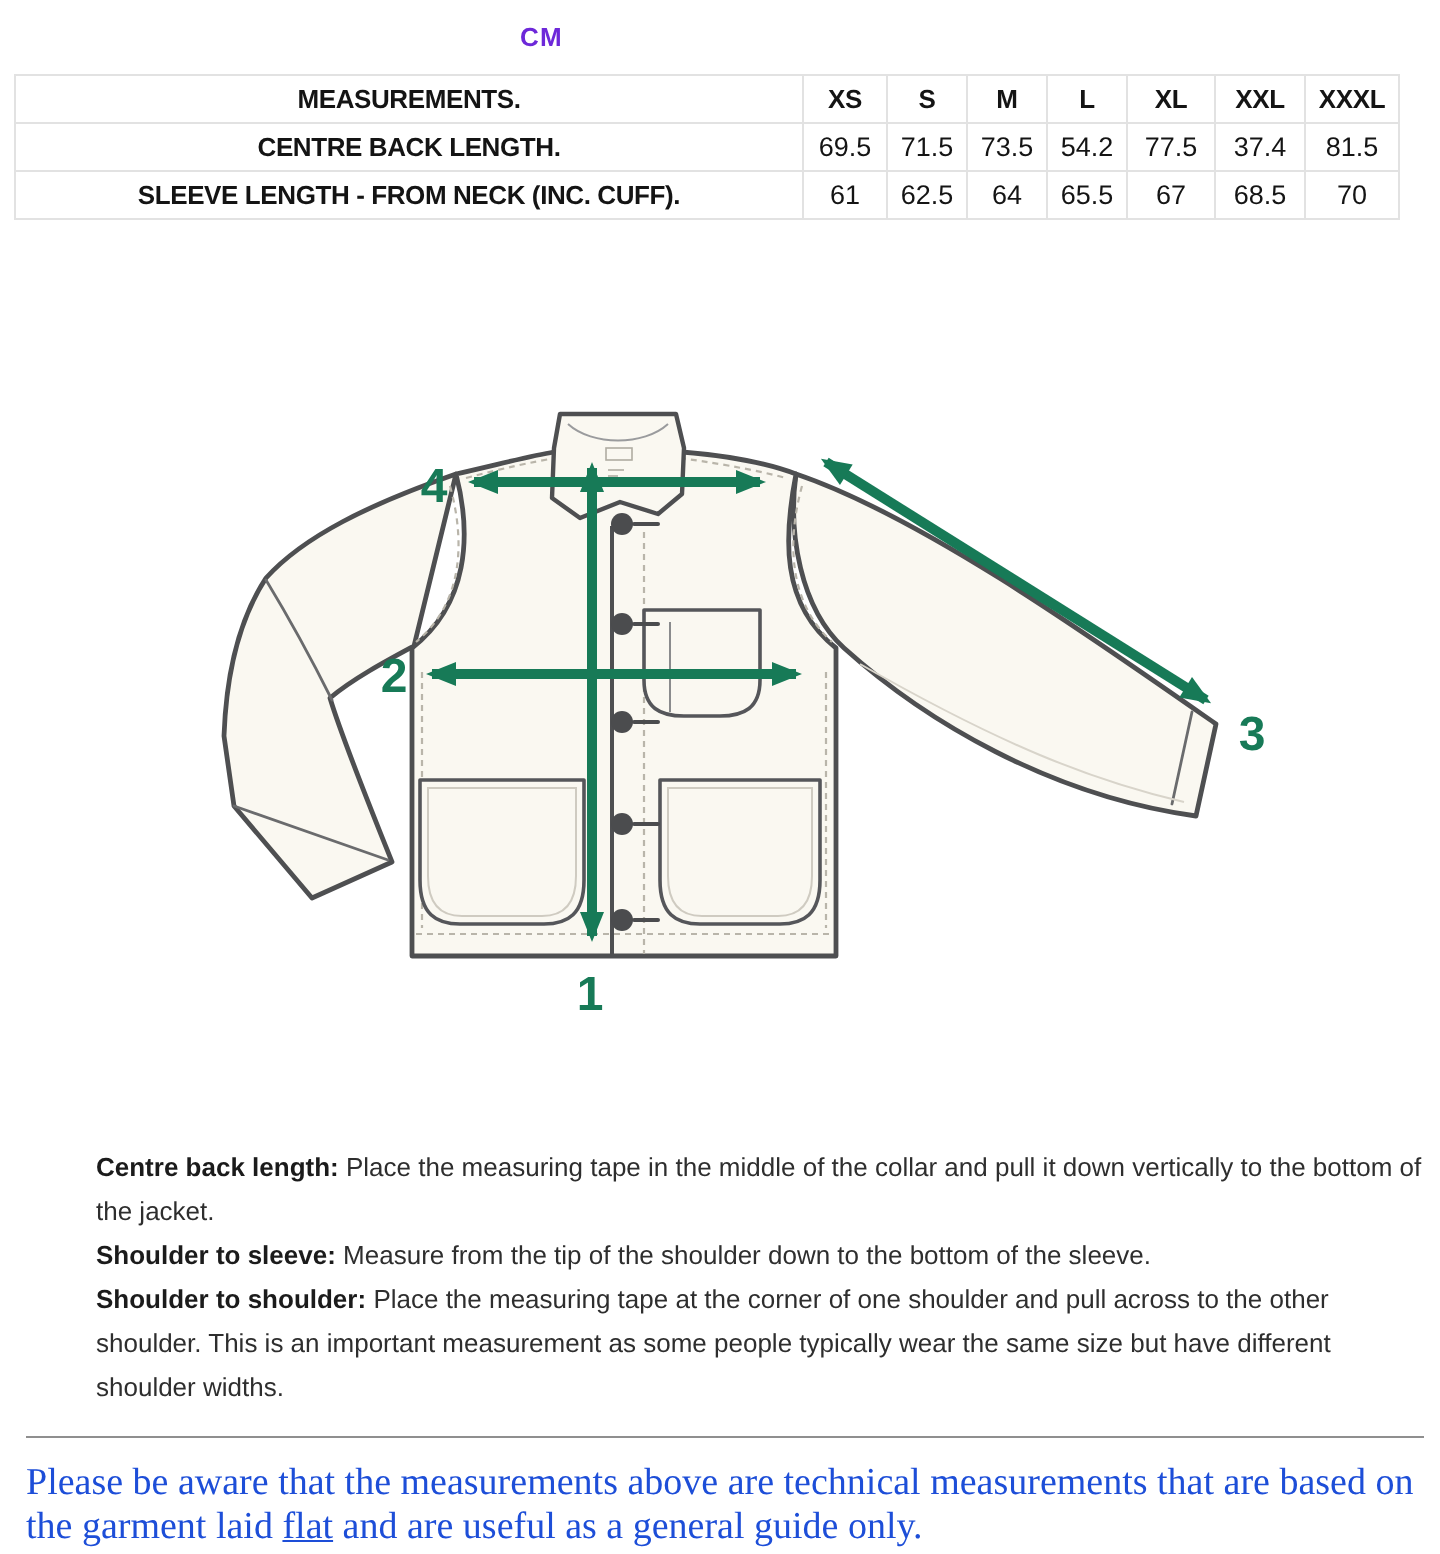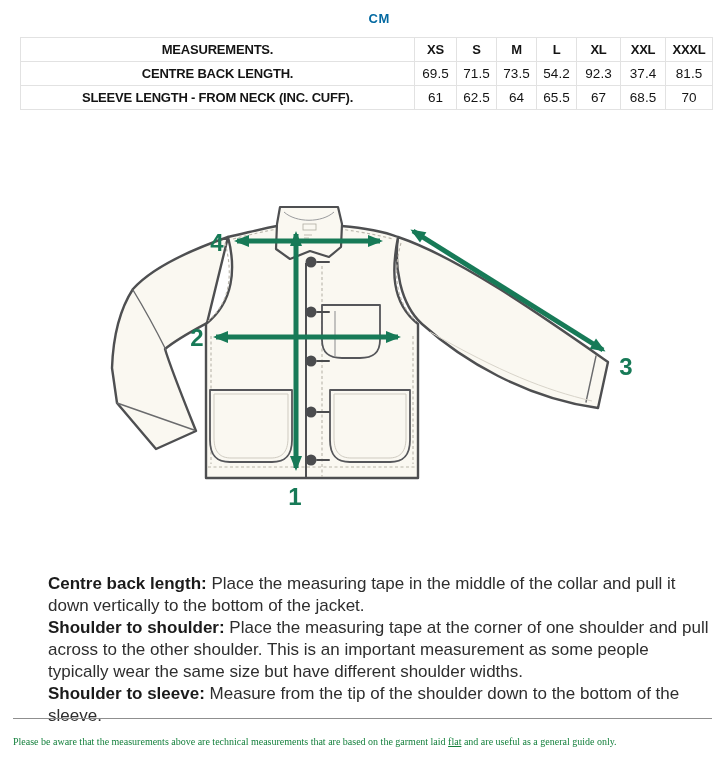--- a/index.html
+++ b/index.html
@@ -1,51 +1,51 @@
 <!DOCTYPE html>
 <html><head>
 <meta charset="utf-8">
 <style>
   html,body{margin:0;padding:0;}
   body{
     width:720px;height:777px;position:relative;background:#ffffff;
     font-family:"Liberation Sans",sans-serif;overflow:hidden;
   }
   .cm-label{
-    position:absolute;top:11px;left:260px;width:130px;text-align:right;
-    font-weight:700;font-size:13px;letter-spacing:.6px;color:#0369a1;
+    position:absolute;top:11px;left:260px;width:130px;text-align:left;
+    font-weight:700;font-size:13px;letter-spacing:.6px;color:#6d28d9;
   }
   table.size-table{
-    position:absolute;top:37px;left:20px;width:692px;
+    position:absolute;top:37px;left:7px;width:692px;
     border-collapse:collapse;table-layout:fixed;border-radius:18px;
   }
   .size-table th,.size-table td{
     border:1px solid #e2e2e2;text-align:center;vertical-align:middle;
     padding:0;height:23px;color:#141414;overflow:hidden;white-space:nowrap;
   }
   .cell-lbl{font-weight:700;font-size:13px;letter-spacing:-0.2px;}
   .cell-val{font-weight:400;font-size:13.5px;}
   .diagram{position:absolute;top:195px;left:88px;width:560px;height:316px;}
   .arrow-num{
     font-family:"Liberation Sans",sans-serif;font-weight:700;
     font-size:24px;fill:#177a57;text-anchor:middle;
   }
   .instructions{
     position:absolute;top:573px;left:48px;width:664px;
-    font-size:17px;line-height:22px;color:#2e2e2e;
+    font-size:13px;line-height:22px;color:#2e2e2e;
   }
   .instructions p{margin:0;}
   .instructions strong{color:#1b1b1b;}
   .divider{
     position:absolute;top:718px;left:13px;width:699px;height:0;
     border-top:1px solid #8f8f8f;
   }
   .footer-note{
     position:absolute;top:731px;left:13px;width:699px;
-    font-family:"Liberation Serif",serif;font-size:10px;line-height:22px;color:#15803d;
+    font-family:"Liberation Serif",serif;font-size:19px;line-height:22px;color:#1d4ed8;
   }
 </style>
 </head>
 <body>
 
 <div class="cm-label">CM</div>
 
 <table class="size-table">
   <colgroup>
     <col style="width:394px">
@@ -67,21 +67,21 @@
       <th class="cell-lbl">XL</th>
       <th class="cell-lbl">XXL</th>
       <th class="cell-lbl">XXXL</th>
     </tr>
     <tr>
       <td class="cell-lbl">CENTRE BACK LENGTH.</td>
       <td class="cell-val">69.5</td>
       <td class="cell-val">71.5</td>
       <td class="cell-val">73.5</td>
       <td class="cell-val">54.2</td>
-      <td class="cell-val">92.3</td>
+      <td class="cell-val">77.5</td>
       <td class="cell-val">37.4</td>
       <td class="cell-val">81.5</td>
     </tr>
     <tr>
       <td class="cell-lbl">SLEEVE LENGTH - FROM NECK (INC. CUFF).</td>
       <td class="cell-val">61</td>
       <td class="cell-val">62.5</td>
       <td class="cell-val">64</td>
       <td class="cell-val">65.5</td>
       <td class="cell-val">67</td>
@@ -173,26 +173,26 @@
   <text class="arrow-num" x="626" y="375">3</text>
   <text class="arrow-num" x="217" y="251">4</text>
 </svg>
 
 <div class="instructions">
   <p>
     <strong>Centre back length:</strong>
     <span>Place the measuring tape in the middle of the collar and pull it down vertically to the bottom of the jacket.</span>
   </p>
   <p>
+    <strong>Shoulder to sleeve:</strong>
+    <span>Measure from the tip of the shoulder down to the bottom of the sleeve.</span>
+  </p>
+  <p>
     <strong>Shoulder to shoulder:</strong>
     <span>Place the measuring tape at the corner of one shoulder and pull across to the other shoulder. This is an important measurement as some people typically wear the same size but have different shoulder widths.</span>
-  </p>
-  <p>
-    <strong>Shoulder to sleeve:</strong>
-    <span>Measure from the tip of the shoulder down to the bottom of the sleeve.</span>
   </p>
 </div>
 
 <div class="divider"></div>
 
 <div class="footer-note">
   <span>Please be aware that the measurements above are technical measurements that are based on the garment laid </span><u>flat</u><span> and are useful as a general guide only.</span>
 </div>
 
 </body></html>

